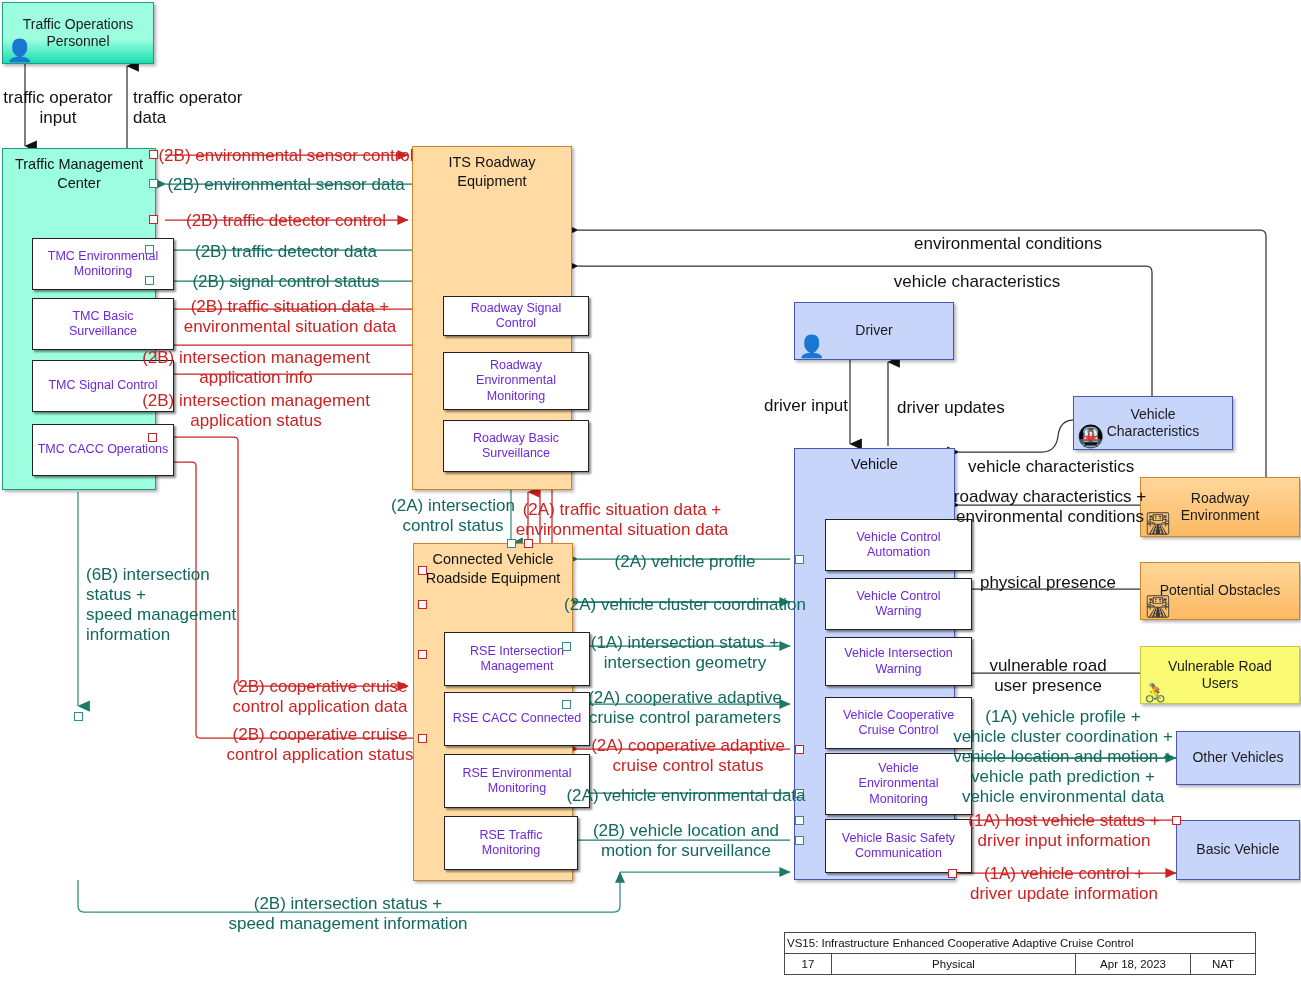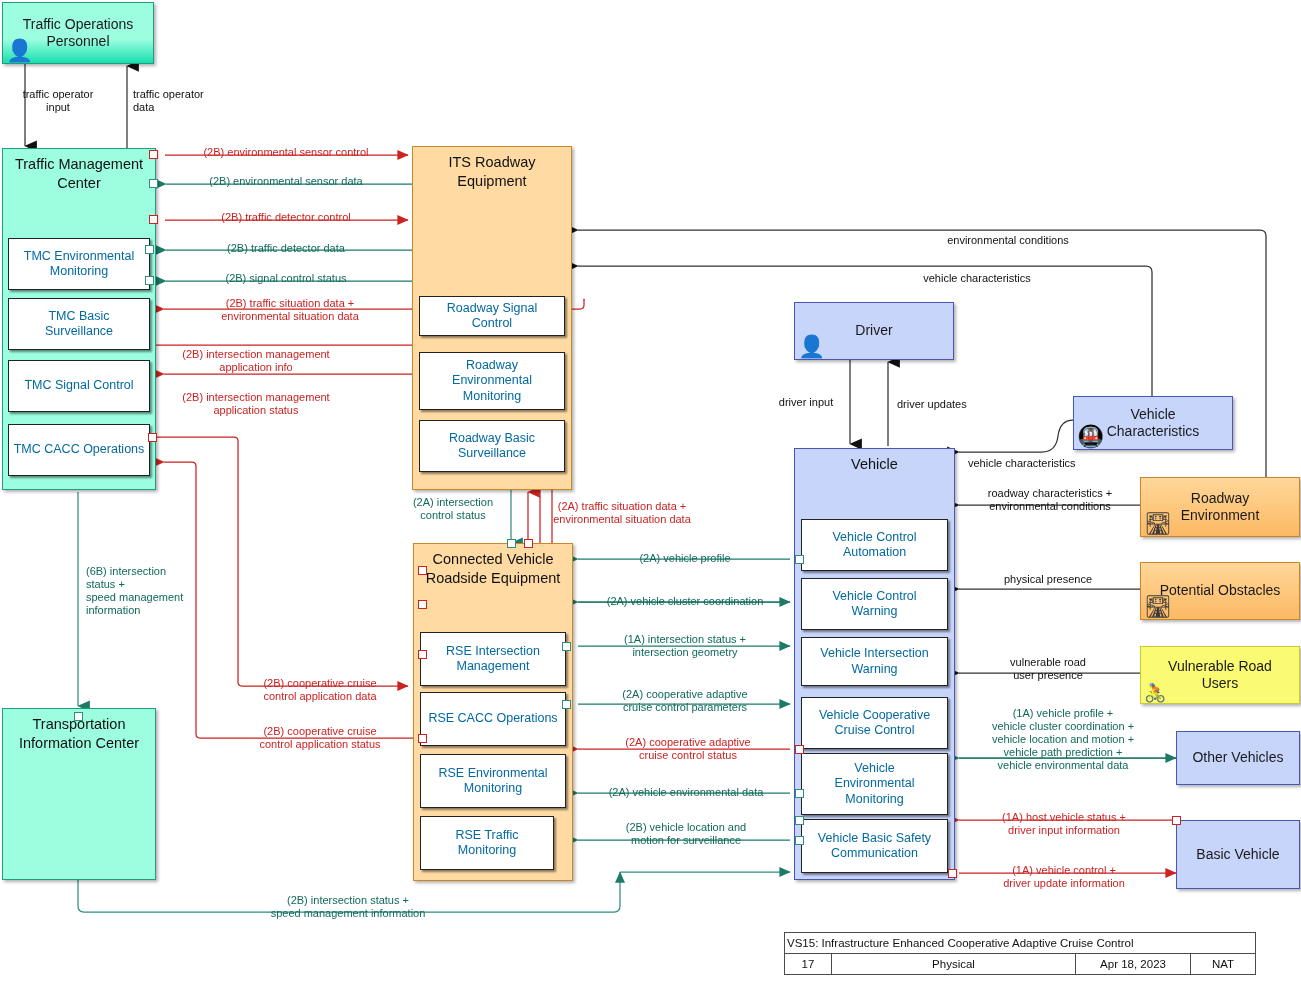--- a/index.html
+++ b/index.html
@@ -20,37 +20,37 @@
   .field .hdr{text-align:center;font-size:14.5px;line-height:1.30;padding-top:6px;color:#111;}
   
   .veh{background:#c8d5fb;border:1px solid #4a56b5;
        box-shadow:2px 2px 3px rgba(0,0,0,.30);}
   .veh .hdr{text-align:center;font-size:14.5px;line-height:1.30;padding-top:6px;color:#111;}
 
   
   .app{position:absolute;box-sizing:border-box;background:#fff;border:1px solid #222;
        box-shadow:2px 2px 2px rgba(0,0,0,.45);
        display:flex;align-items:center;justify-content:center;text-align:center;
-       font-size:12.5px;line-height:1.22;color:#0369a1;padding:2px 4px;}
+       font-size:12.5px;line-height:1.22;color:#6d28d9;padding:2px 4px;margin-left:24px;}
 
   
   .term{position:absolute;box-sizing:border-box;display:flex;align-items:center;
         justify-content:center;text-align:center;font-size:14px;line-height:1.25;
         box-shadow:2px 2px 3px rgba(0,0,0,.30);}
   .t-orange{background:linear-gradient(180deg,#ffd79a,#fcb963);border:1px solid #c9862a;}
   .t-yellow{background:#fbfb73;border:1px solid #c9c93a;}
   .t-blue{background:#c8d5fb;border:1px solid #4a56b5;}
   .t-green-grad{background:linear-gradient(180deg,#9dfedf 0%,#9dfedf 60%,#18dfb0 100%);
                 border:1px solid #1f9d7e;}
 
   .glyph{position:absolute;left:3px;bottom:1px;font-size:22px;line-height:1;color:#3b3b3b;}
   .glyph.small{font-size:18px;}
 
   
-  .lbl{position:absolute;font-size:11px;line-height:1.18;white-space:pre;}
+  .lbl{position:absolute;font-size:17px;line-height:1.18;white-space:pre;}
   .lbl.c{transform:translateX(-50%);text-align:center;}
   .red{color:#cc2222;}
   .teal{color:#11695c;}
   .blk{color:#111;}
 
   
   .port{position:absolute;width:9px;height:9px;box-sizing:border-box;background:#fff;}
   .port.red{border:1.6px solid #cc2222;}
   .port.teal{border:1.6px solid #2f8f7f;}
 
@@ -182,24 +182,20 @@
   <span style="white-space:pre-line;">TMC Basic
 Surveillance</span>
     </div>
 <div class="app" style="left:8px;top:360px;width:142px;height:52px;">
   <span style="white-space:pre-line;">TMC Signal Control</span>
     </div>
 <div class="app" style="left:8px;top:424px;width:142px;height:52px;">
   <span style="white-space:pre-line;">TMC CACC Operations</span>
     </div>
 
-<div class="box center" style="left:2px;top:708px;width:154px;height:172px;">
-  <div class="hdr" style="white-space:pre-line;">Transportation
-Information Center</div>
-</div>
 
 <div class="box field" style="left:412px;top:146px;width:160px;height:344px;">
   <div class="hdr" style="white-space:pre-line;">ITS Roadway
 Equipment</div>
 </div>
 <div class="app" style="left:419px;top:296px;width:146px;height:40px;">
   <span style="white-space:pre-line;">Roadway Signal
 Control</span>
     </div>
 <div class="app" style="left:419px;top:352px;width:146px;height:58px;">
@@ -214,21 +210,21 @@
 
 <div class="box field" style="left:413px;top:543px;width:160px;height:338px;">
   <div class="hdr" style="white-space:pre-line;">Connected Vehicle
 Roadside Equipment</div>
 </div>
 <div class="app" style="left:420px;top:632px;width:146px;height:54px;">
   <span style="white-space:pre-line;">RSE Intersection
 Management</span>
     </div>
 <div class="app" style="left:420px;top:692px;width:146px;height:54px;">
-  <span style="white-space:pre-line;">RSE CACC Operations</span>
+  <span style="white-space:pre-line;">RSE CACC Connected</span>
     </div>
 <div class="app" style="left:420px;top:754px;width:146px;height:54px;">
   <span style="white-space:pre-line;">RSE Environmental
 Monitoring</span>
     </div>
 <div class="app" style="left:420px;top:816px;width:134px;height:54px;">
   <span style="white-space:pre-line;">RSE Traffic Monitoring</span>
     </div>
 
 <div class="box term t-blue" style="left:794px;top:302px;width:160px;height:58px;">
@@ -285,21 +281,21 @@
 <div class="box term t-yellow" style="left:1140px;top:646px;width:160px;height:58px;">
   <span class="glyph small">🚴</span>
   <span style="white-space:pre-line;">Vulnerable Road
 Users</span>
 </div>
 
 <div class="box term t-blue" style="left:1176px;top:731px;width:124px;height:54px;">
   <span style="white-space:pre-line;">Other Vehicles</span>
 </div>
 
-<div class="box term t-blue" style="left:1176px;top:820px;width:124px;height:69px;">
+<div class="box term t-blue" style="left:1176px;top:820px;width:124px;height:60px;">
   <span style="white-space:pre-line;">Basic Vehicle</span>
 </div>
 
 <div class="port red" style="left:149px;top:150px;"></div>
 <div class="port teal" style="left:149px;top:179px;"></div>
 <div class="port red" style="left:149px;top:215px;"></div>
 <div class="port teal" style="left:145px;top:245px;"></div>
 <div class="port teal" style="left:145px;top:276px;"></div>
 <div class="port red" style="left:148px;top:433px;"></div>
 <div class="port teal" style="left:74px;top:712px;"></div>

